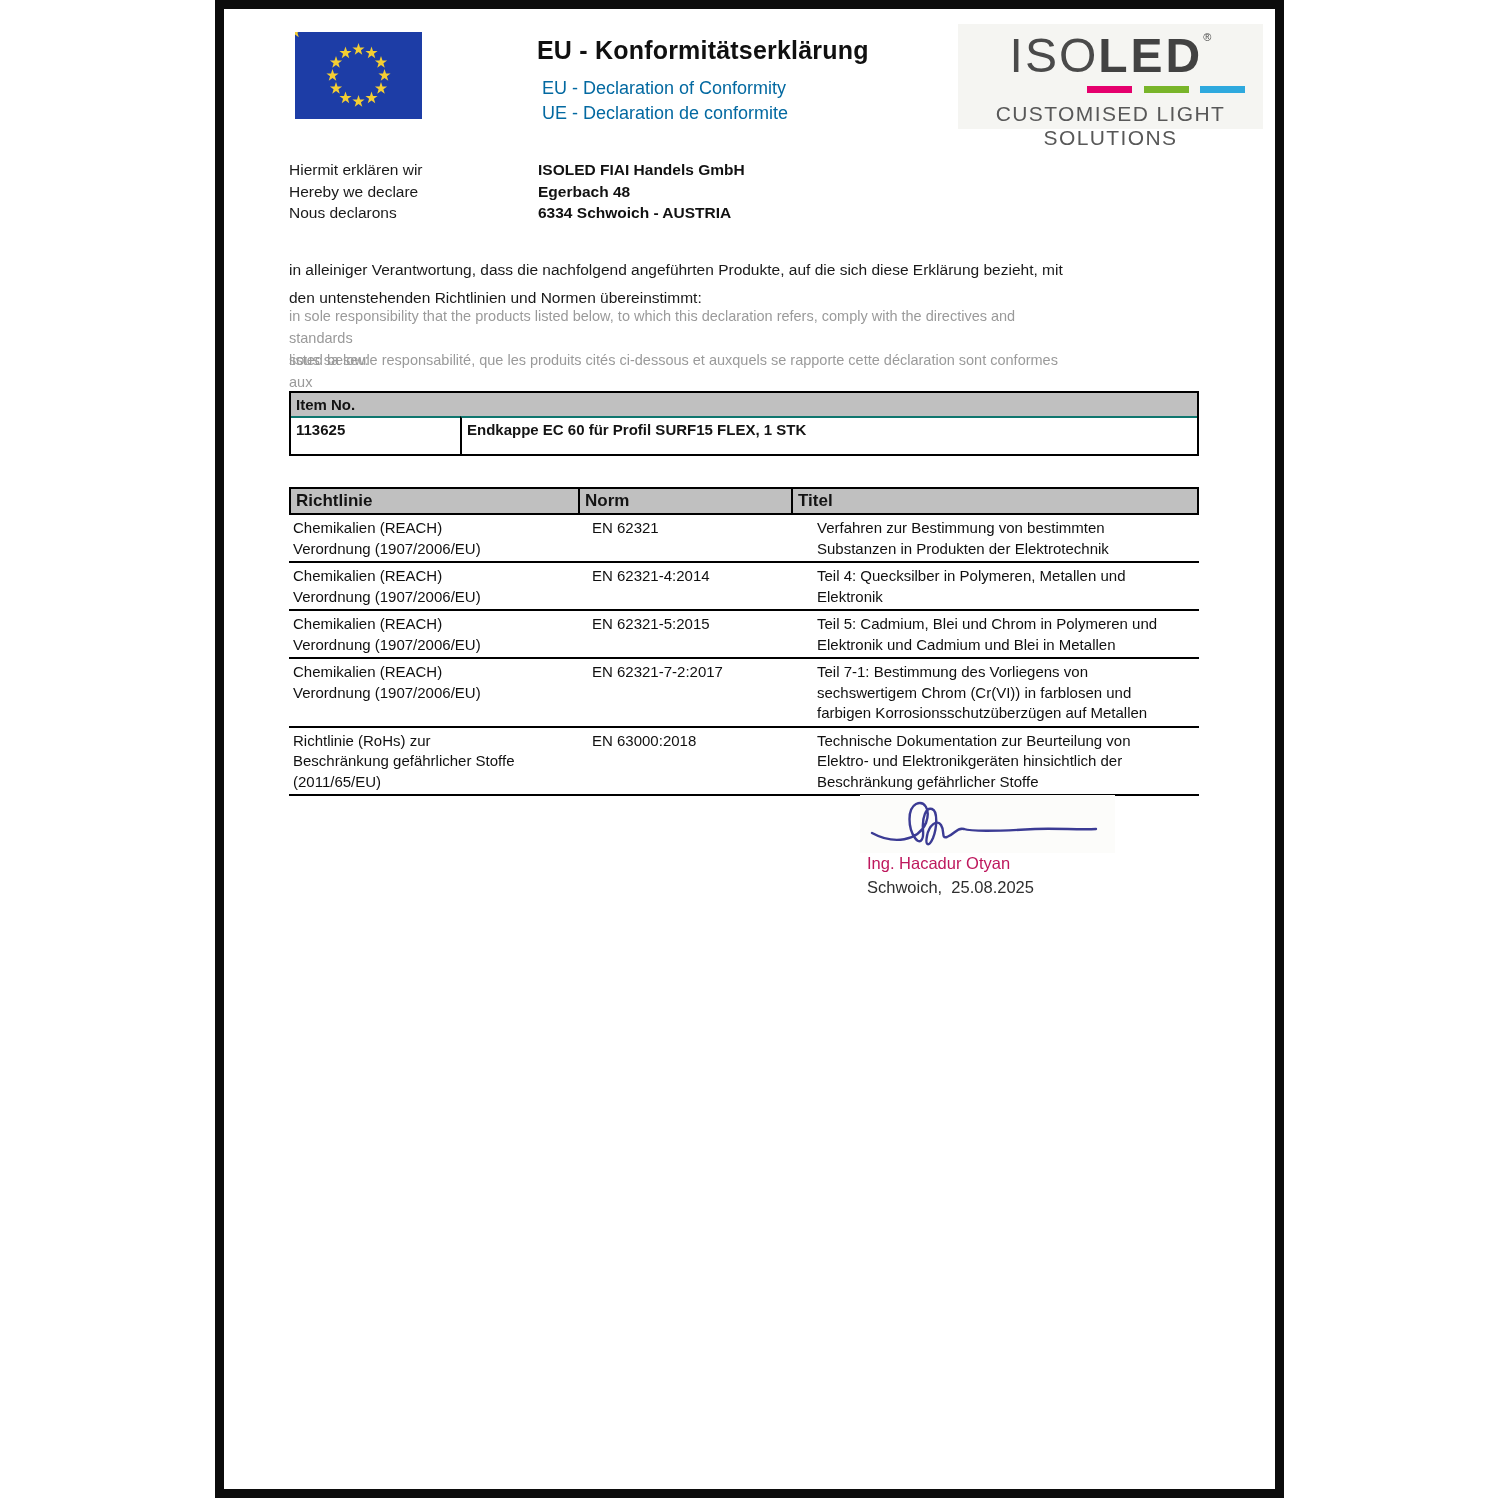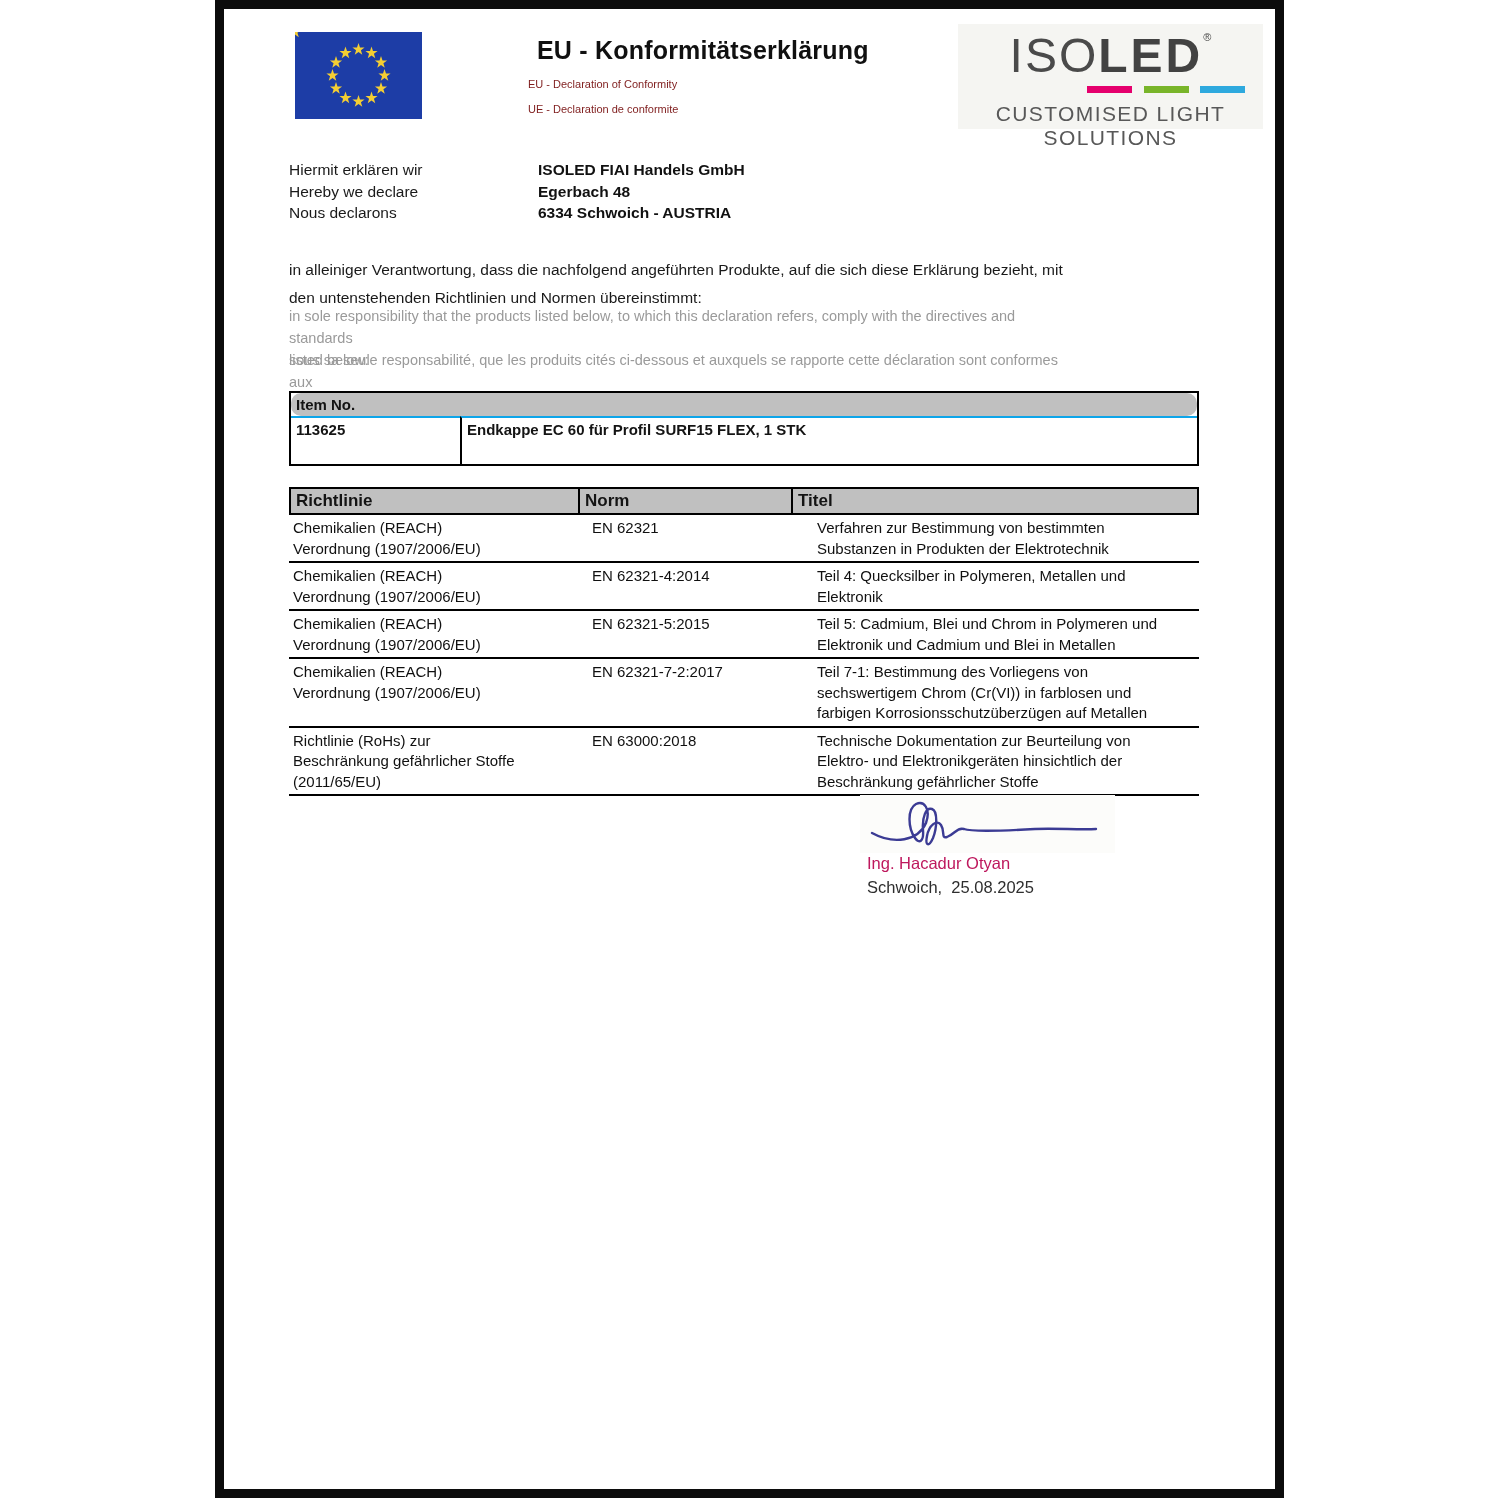--- a/index.html
+++ b/index.html
@@ -9,21 +9,21 @@
   .page {
     position:absolute; left:215px; top:0; width:1069px; height:1498px;
     background:#fff; border:9px solid #0c0c0c;
   }
   .abs { position:absolute; }
   .pre { white-space:pre-line; }
 
   
   .flag-wrap { left:71px; top:23px; width:127px; height:87px; }
   .doc-title { left:313px; top:27px; font-size:25px; font-weight:700; color:#101010; letter-spacing:0.2px; }
-  .doc-sub { left:304px; font-size:11px; color:#7f1d1d; }
+  .doc-sub { left:318px; font-size:18px; color:#0369a1; }
   .sub-en { top:69px; }
   .sub-fr { top:94px; }
 
   .logo-box { left:734px; top:15px; width:305px; height:105px; background:#f5f5f2; }
   .logo-row { position:absolute; left:0; top:8px; width:100%; text-align:center; line-height:1; }
   .logo-iso { font-size:48px; font-weight:500; color:#4a4a4a; letter-spacing:2px; }
   .logo-led { font-size:48px; font-weight:900; color:#424242; letter-spacing:3px; }
   .logo-reg { font-size:11px; color:#4a4a4a; vertical-align:top; }
   .logo-bars { position:absolute; left:129px; top:62px; width:158px; display:flex; justify-content:space-between; }
   .logo-bar { width:45px; height:7px; }
@@ -37,25 +37,25 @@
   .decl-company { left:314px; top:150px; font-size:15.5px; line-height:21.5px; font-weight:700; color:#111; }
 
   
   .resp-de { left:65px; top:247px; width:780px; font-size:15.5px; line-height:28px; color:#191919; }
   .resp-gray { left:65px; width:790px; font-size:14.5px; line-height:22px; color:#9a9a9a; }
   .resp-en { top:296px; }
   .resp-fr { top:340px; }
 
   
   .item-table { left:65px; top:382px; width:910px; border:2px solid #000; background:#fff; }
-  .item-tr { display:grid; grid-template-columns:169px 1fr;border-radius:10px; }
+  .item-tr { display:grid; grid-template-columns:169px 1fr; }
   .item-tr.head { background:#c0c0c0; }
   .item-td { padding:3px 5px; font-size:15px; font-weight:700; border-left:2px solid #000; }
   .item-td:first-child { border-left:none; }
-  .item-tr.body .item-td { height:48px; border-top:2px solid #0ea5e9; }
+  .item-tr.body .item-td { height:38px; border-top:2px solid #0f766e; }
 
   
   .dir-header { left:65px; top:478px; width:910px; display:grid; grid-template-columns:287px 213px 1fr;
     border:2px solid #000; background:#c0c0c0; }
   .dir-th { padding:2px 5px; font-size:17px; font-weight:700; border-left:2px solid #000; }
   .dir-th:first-child { border-left:none; }
   .dir-rows { left:65px; top:506px; width:910px; }
   .dir-row { display:grid; grid-template-columns:287px 213px 1fr; padding:3px 0 2px 4px;
     border-bottom:2px solid #000; font-size:15px; line-height:20.5px; color:#101010;gap:12px; }
   .dir-cell { white-space:pre-line; padding-right:8px; }

